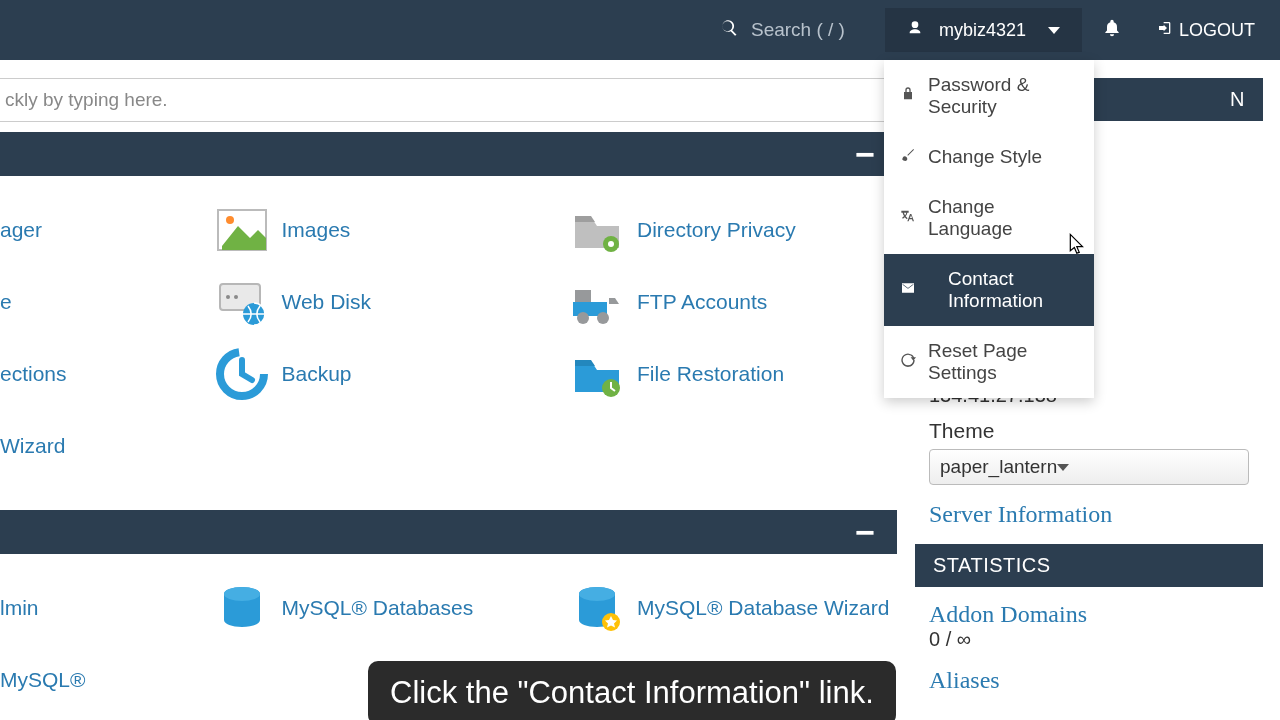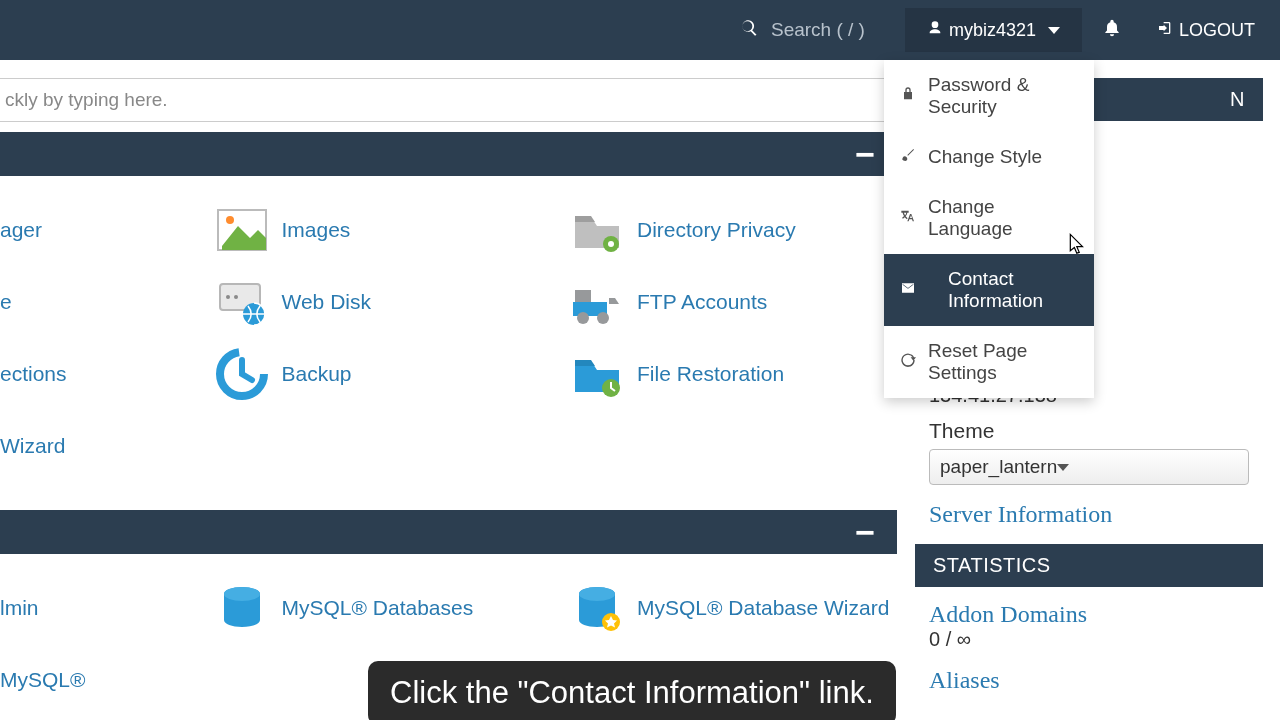--- a/index.html
+++ b/index.html
@@ -3,21 +3,21 @@
 <meta charset="utf-8">
 <style>
 * { margin: 0; padding: 0; box-sizing: border-box; }
 body { font-family: -apple-system, BlinkMacSystemFont, "Segoe UI", Arial, sans-serif; background: #fff; width: 1280px; height: 720px; overflow: hidden; position: relative; }
 
 
 .topbar { background: #2c3e50; height: 60px; display: flex; align-items: center; justify-content: flex-end; padding: 8px 10px; color: #fff; font-size: 18px; }
 .search-wrap { display: flex; align-items: center; gap: 12px; margin-right: 40px; }
 .search-icon-svg { width: 20px; height: 20px; fill: #fff; }
 .search-text { color: #b8c2cc; font-size: 19px; }
-.user-wrap { display: flex; align-items: center; gap: 6px; padding: 0 22px; height: 44px; background: #253444; }
+.user-wrap { display: flex; align-items: center; gap: 16px; padding: 0 22px; height: 44px; background: #253444; }
 .user-icon { width: 16px; height: 16px; fill: #fff; }
 .caret { width: 0; height: 0; border-left: 6px solid transparent; border-right: 6px solid transparent; border-top: 7px solid #fff; margin-left: 6px; }
 .bell-wrap { padding: 0 20px; }
 .bell-icon { width: 20px; height: 22px; fill: #fff; }
 .logout-wrap { display: flex; align-items: flex-start; gap: 6px; padding: 0 15px; font-size: 18px; }
 .logout-icon { width: 16px; height: 16px; fill: #fff; }
 
 
 .dropdown { position: absolute; top: 60px; left: 884px; width: 210px; background: #fff; box-shadow: 0 4px 12px rgba(0,0,0,0.2); z-index: 100; }
 .dropdown-item { display: flex; align-items: center; gap: 12px; padding: 14px 16px; font-size: 19px; color: #444; cursor: pointer; }

